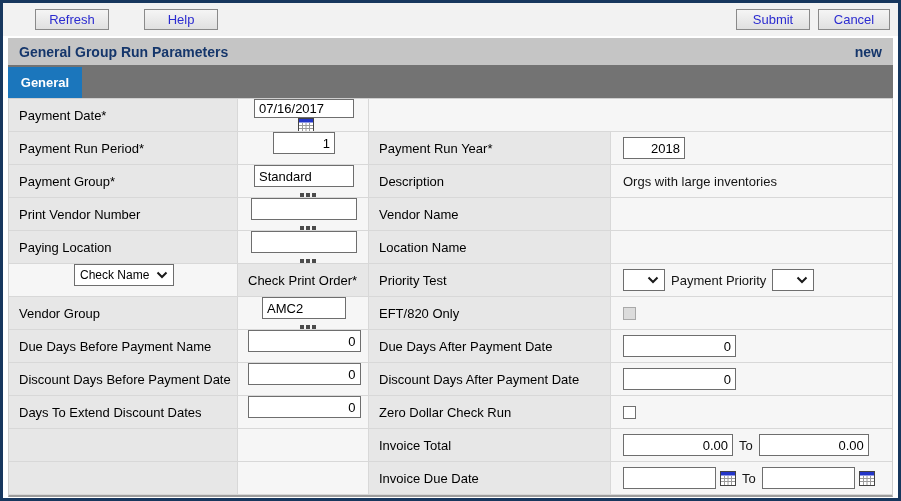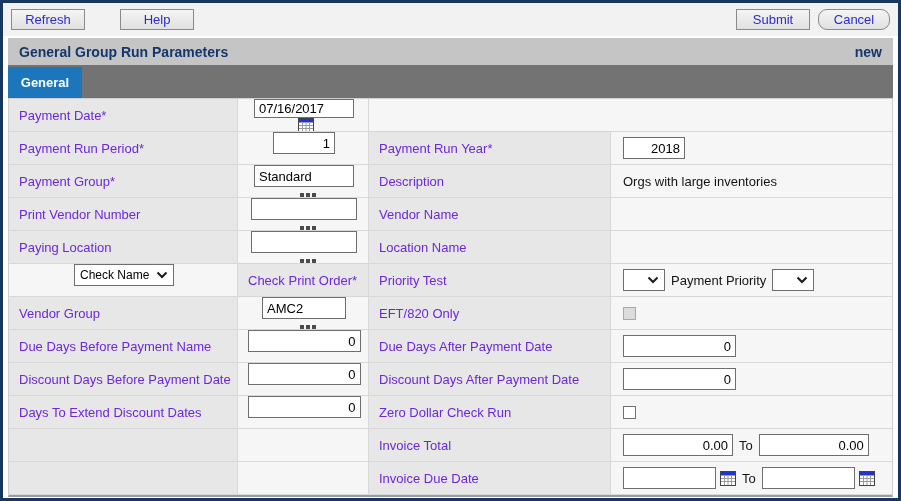--- a/index.html
+++ b/index.html
@@ -3,41 +3,41 @@
 <meta charset="utf-8">
 <style>
   * { margin:0; padding:0; box-sizing:border-box; }
   html,body { width:901px; height:501px; background:#fff; font-family:"Liberation Sans",sans-serif; }
   .page { width:901px; height:501px; border:3px solid #17375E; background:#fff; overflow:hidden; }
 
   
   .toolbar { height:33px; background:#f2f2f2; display:flex; align-items:center; padding:0 8px; }
   .btn { height:21px; min-width:74px; padding:0 12px; background:linear-gradient(#f5f5f5,#e0e0e0);
          border:1px solid #8a8a8a; color:#2B2BD0; font-size:13px; font-family:"Liberation Sans",sans-serif;
-         display:inline-flex; align-items:center; justify-content:center; cursor:pointer; }
+         display:inline-flex; align-items:center; justify-content:center; cursor:pointer;margin-left:24px; }
   .btn-help { margin-left:35px; }
   .toolbar-right { margin-left:auto; display:flex; }
-  .btn-cancel { margin-left:8px; min-width:72px;border-radius:9px; }
+  .btn-cancel { margin-left:8px; min-width:72px; }
 
   
   .titlebar { margin:2px 5px 0 5px; height:27px; background:#c5c5c5; display:flex; align-items:center;
               justify-content:space-between; padding:0 11px; }
   .title { font-size:14px; font-weight:bold; color:#15366B; }
   .status { font-size:14px; font-weight:bold; color:#15366B; }
 
   
   .tabstrip { margin:0 5px; height:33px; background:#737373; display:flex; align-items:flex-end; }
   .tab { height:31px; width:74px; background:#1B76BC; color:#fff; font-size:13px; font-weight:bold;
          display:flex; align-items:center; justify-content:center; cursor:pointer; }
 
   
   .formtable { margin:0 5px; border:1px solid #cfcfcf; border-bottom:2px solid #9c9c9c;
                display:grid; grid-template-columns:229px 131px 242px 281px; grid-auto-rows:33px; }
   .c { display:flex; align-items:center; border-right:1px solid #d8d8d8; border-bottom:1px solid #d8d8d8; overflow:hidden; }
-  .lbl  { background:#e7e7e7; padding-left:10px; font-size:13px; color:#6d28d9; }
+  .lbl  { background:#e7e7e7; padding-left:10px; font-size:13px; color:#000000; }
   .inp  { background:#f6f6f6; padding-left:2px;flex-direction:column; }
   .inp2 { background:#f6f6f6; padding-left:12px; border-right:none; }
   .span2 { grid-column:3 / 5; background:#f6f6f6; border-right:none; }
   .valtext { font-size:13px; color:#141414; }
 
   
   .tin { height:22px; border:1px solid #6e6e6e; background:#fff; font-size:13px;
          font-family:"Liberation Sans",sans-serif; padding:1px 4px; color:#000; }
   .num { text-align:right; }
   .w100{width:100px} .w62{width:62px} .w106{width:106px} .w84{width:84px}

